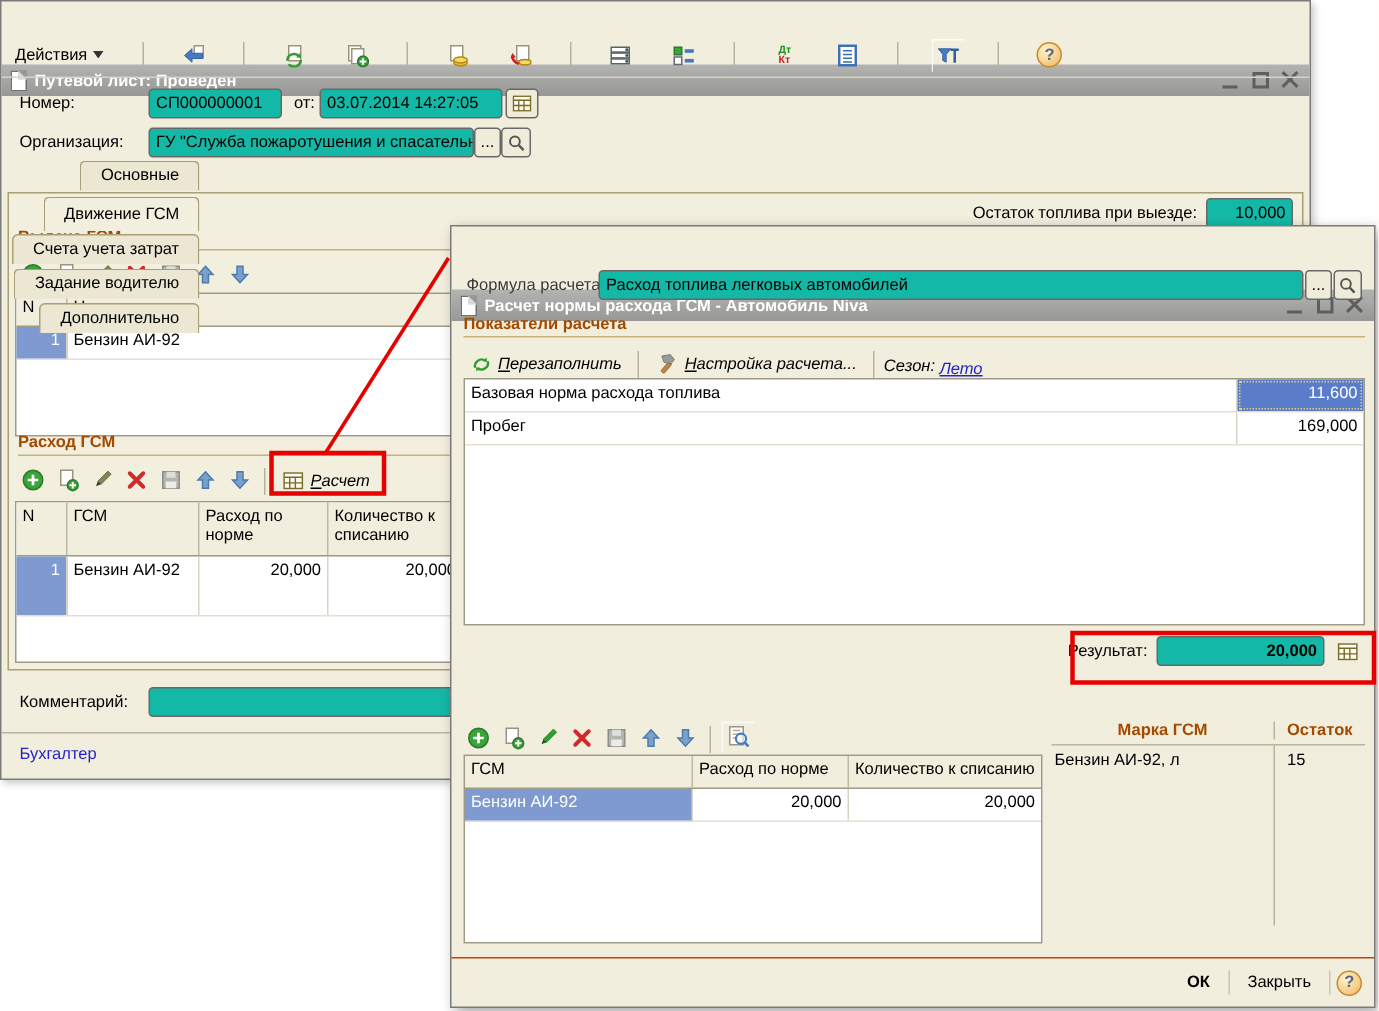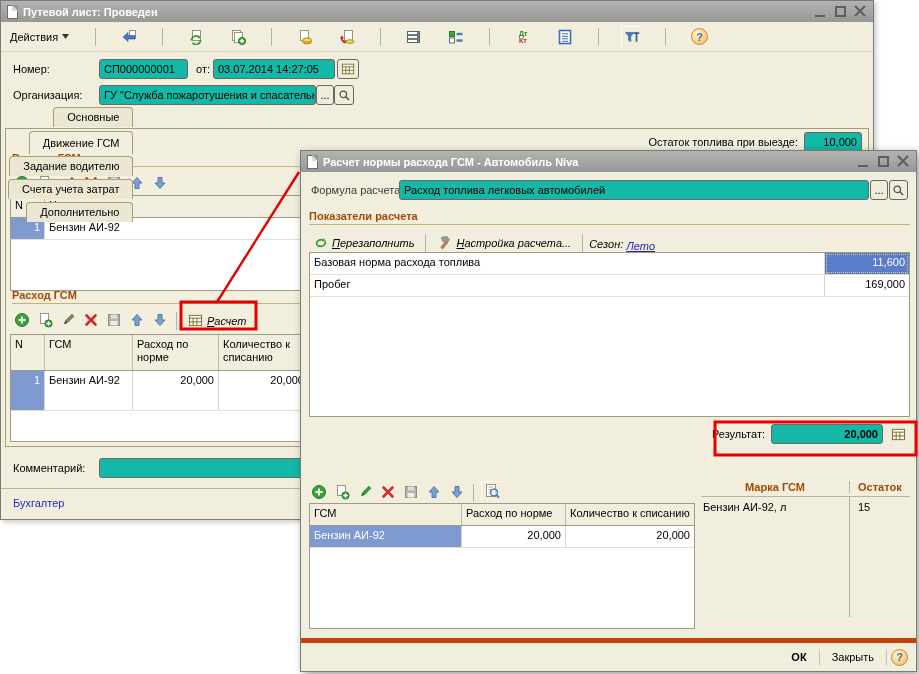--- a/index.html
+++ b/index.html
@@ -2,21 +2,21 @@
 <html><head>
 <meta charset="utf-8">
 <style>
   * { box-sizing: border-box; margin:0; padding:0; }
   html,body { background:#fff; }
   body { font-family:"Liberation Sans", sans-serif; font-size:11px; color:#000; cursor:default; }
   #stage { position:relative; width:919px; height:674px; overflow:hidden; background:#fff; }
 
   
   .win { position:absolute; background:#F2EEDE; border:1px solid #7A7A78; box-shadow:2px 2px 6px rgba(0,0,0,.3); }
-  .tbar { height:21px; background:linear-gradient(180deg,#B3B3B1,#979795); display:flex; align-items:center; padding:0 6px; gap:5px; }
+  .tbar { height:21px; background:linear-gradient(180deg,#B3B3B1,#979795); display:flex; align-items:center; padding:0 6px; gap:5px;margin-top:42px; }
   .tbar-title { color:#fff; font-weight:bold; flex:1; white-space:nowrap; overflow:hidden; }
   .doc-ico { width:11px; height:14px; background:#fff; border:1px solid #6F6F6D; position:relative; flex:0 0 auto; }
   .doc-ico:after { content:""; position:absolute; right:-1px; top:-1px; border:3px solid; border-color:#979795 #979795 #d9d9d9 #d9d9d9; }
   .winctl { display:flex; gap:7px; align-items:center; }
   .wbtn { width:13px; height:11px; position:relative; }
   .wbtn.min:after { content:""; position:absolute; left:1px; right:2px; bottom:0; height:2px; background:#5E5E5C; }
   .wbtn.max:after { content:""; position:absolute; inset:0 1px 0 1px; border:2px solid #5E5E5C; }
   .wbtn.cls:before,.wbtn.cls:after { content:""; position:absolute; left:-1px; top:4px; width:14px; height:2px; background:#5E5E5C; }
   .wbtn.cls:before { transform:rotate(45deg);} .wbtn.cls:after { transform:rotate(-45deg);}
 
@@ -59,21 +59,21 @@
   #tabs { position:absolute; top:106px; left:7px; display:flex; gap:3px; align-items:flex-end; z-index:2;flex-direction:column; }
   .tab { height:20px; line-height:19px; padding:0 13px; background:#EBE7D3; border:1px solid #A89F77; border-bottom:none; border-radius:4px 4px 0 0; white-space:nowrap; }
   .tab.active { height:23px; line-height:22px; background:#F3EFDF; position:relative; top:1px; }
   #tabpanel { position:absolute; top:127px; left:4px; width:864px; height:319px; border:1px solid #A89F77; background:#F3EFDF; }
   .minitb { position:absolute; display:flex; align-items:flex-end; gap:3px; height:24px;font-style:italic; }
   #statusbar { position:absolute; left:0; right:0; top:487px; bottom:0; border-top:1px solid #B8B4A0; }
   #statusbar span { position:absolute; left:12px; top:8px; color:#2424C8; }
 
   
   #dlg { left:300px; top:150px; width:617px; height:522px; box-shadow:3px 3px 9px rgba(0,0,0,.38); }
-  #dlg-footer { position:absolute; left:0; right:0; top:487px; bottom:0; border-top:5px solid #c2410c; display:flex; align-items:center; justify-content:flex-end; gap:4px; padding:0 8px; }
+  #dlg-footer { position:absolute; left:0; right:0; top:487px; bottom:0; border-top:1px solid #c2410c; display:flex; align-items:center; justify-content:flex-end; gap:4px; padding:0 8px; }
   .footbtn { background:transparent; border:none; font:inherit; padding:2px 8px; white-space:nowrap; }
   .footbtn.ok { font-weight:bold; }
   .fsep { width:1px; height:16px; background:#C9C5B2; }
 
   
   #annot { position:absolute; inset:0; pointer-events:none; z-index:50; }
 </style>
 </head>
 <body>
 
@@ -202,22 +202,22 @@
     <span class="sqbtn lblpos" style="left:333px;top:84px;width:20px">
       <svg class="ic" viewBox="0 0 16 16" style="width:13px;height:13px">
           <circle cx="6.5" cy="6.5" r="4" fill="none" stroke="#555" stroke-width="1.6"></circle>
           <path d="M9.6 9.6l4 4" stroke="#555" stroke-width="2"></path>
         </svg>
     </span>
 
     <div id="tabs">
       <span class="tab">Основные</span>
       <span class="tab active">Движение ГСМ</span>
+      <span class="tab">Счета учета затрат</span>
       <span class="tab">Задание водителю</span>
-      <span class="tab">Счета учета затрат</span>
       <span class="tab">Дополнительно</span>
     </div>
 
     <div id="tabpanel">
       <div style="position:absolute;top:3px;right:6px;display:flex;align-items:center;gap:6px">
         <span class="lbl">Остаток топлива при выезде:</span>
         <div class="ibox num" style="width:58px">10,000</div>
       </div>
 
       <div class="grouphdr" style="left:6px;top:23px;width:848px">Выдача ГСМ</div>

